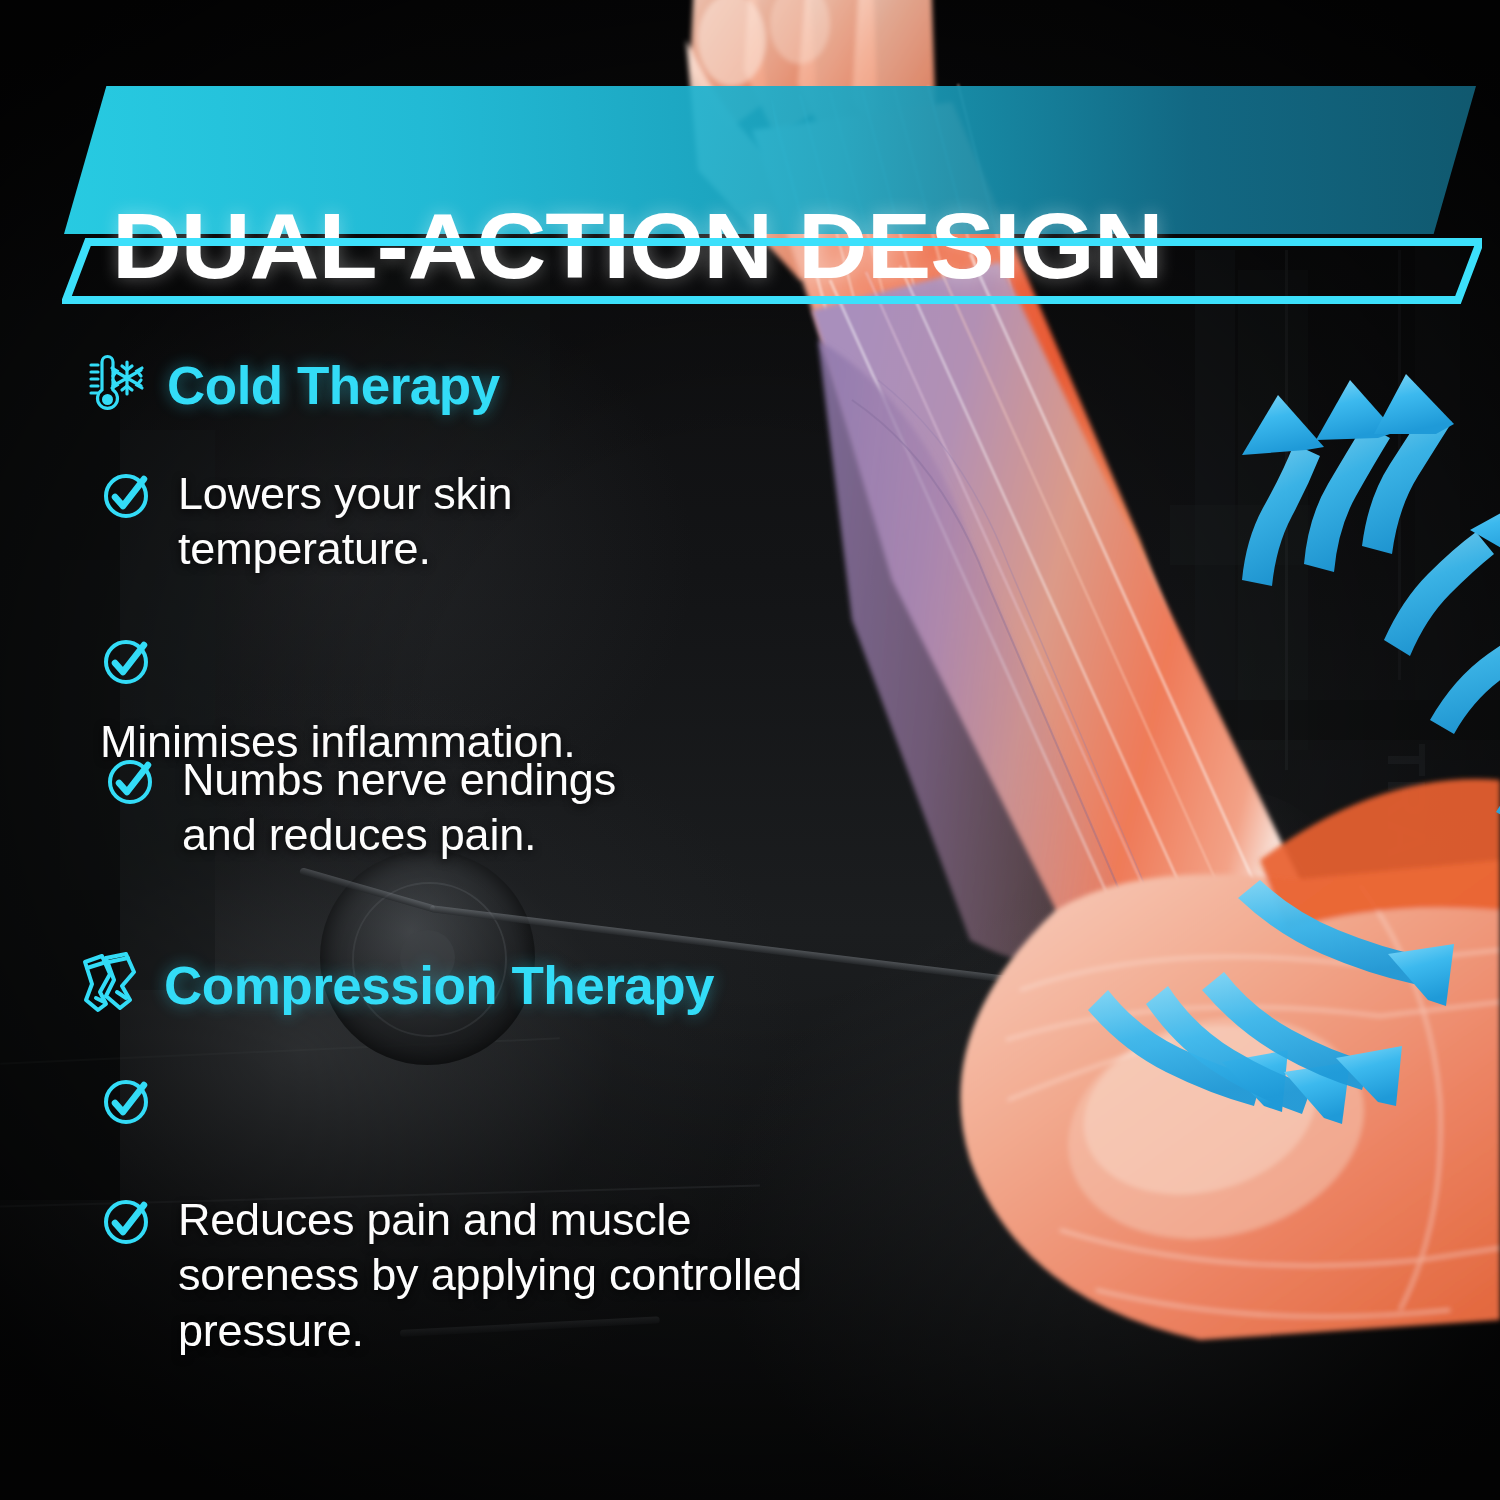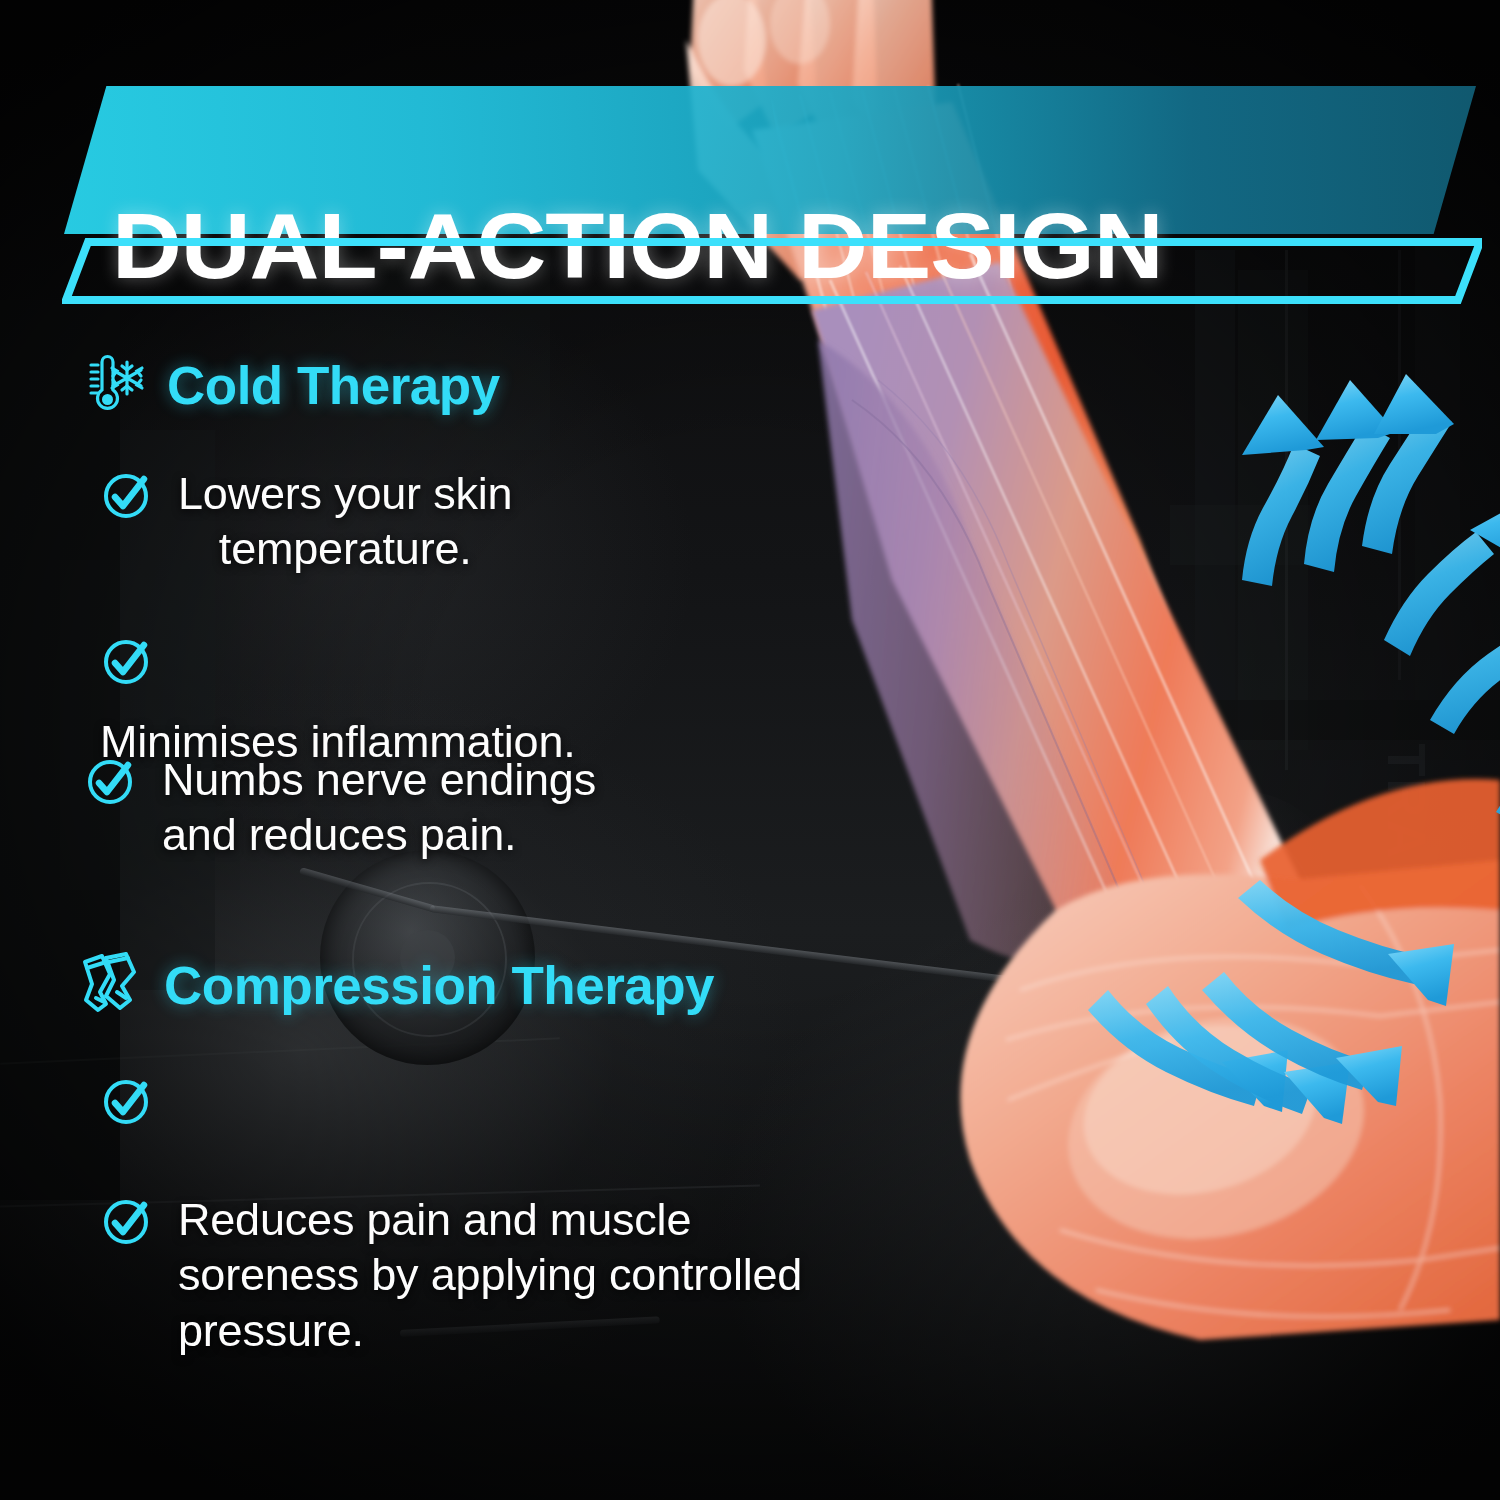--- a/index.html
+++ b/index.html
@@ -313,38 +313,38 @@
             <path d="M0 -16 V16 M-14 -8 L14 8 M-14 8 L14 -8"></path>
             <path d="M-5 -12 L0 -8 L5 -12 M-5 12 L0 8 L5 12"></path>
             <path d="M-14 -2 L-10 -7 L-15 -10 M14 2 L10 7 L15 10"></path>
             <path d="M-14 2 L-10 7 L-15 10 M14 -2 L10 -7 L15 -10"></path>
           </g>
         </g>
       </svg>
       <span class="sh-text">Cold Therapy</span>
     </div>
 
-    <div class="bullet" style="left:100px;top:466px;text-align:center;">
+    <div class="bullet" style="left:100px;top:466px;">
       <svg class="chk" viewBox="0 0 52 52">
         <circle cx="26" cy="26" r="20" fill="none" stroke="#33dcf7" stroke-width="4"></circle>
         <path d="M15 27 L23 36 L44 9" fill="none" stroke="#33dcf7" stroke-width="6.5" stroke-linecap="round" stroke-linejoin="round"></path>
       </svg>
       <span class="btxt">Lowers your skin
 temperature.</span>
     </div>
 
     <div class="bullet" style="left:100px;top:632px;flex-direction:column;">
       <svg class="chk" viewBox="0 0 52 52">
         <circle cx="26" cy="26" r="20" fill="none" stroke="#33dcf7" stroke-width="4"></circle>
         <path d="M15 27 L23 36 L44 9" fill="none" stroke="#33dcf7" stroke-width="6.5" stroke-linecap="round" stroke-linejoin="round"></path>
       </svg>
       <span class="btxt">Minimises inflammation.</span>
     </div>
 
-    <div class="bullet" style="left:84px;top:752px;">
+    <div class="bullet" style="left:104px;top:752px;">
       <svg class="chk" viewBox="0 0 52 52">
         <circle cx="26" cy="26" r="20" fill="none" stroke="#33dcf7" stroke-width="4"></circle>
         <path d="M15 27 L23 36 L44 9" fill="none" stroke="#33dcf7" stroke-width="6.5" stroke-linecap="round" stroke-linejoin="round"></path>
       </svg>
       <span class="btxt">Numbs nerve endings
 and reduces pain.</span>
     </div>
 
     <div class="section-head" style="left:76px;top:952px;text-align:right;">
       <svg class="sh-icon" viewBox="0 0 66 66">

